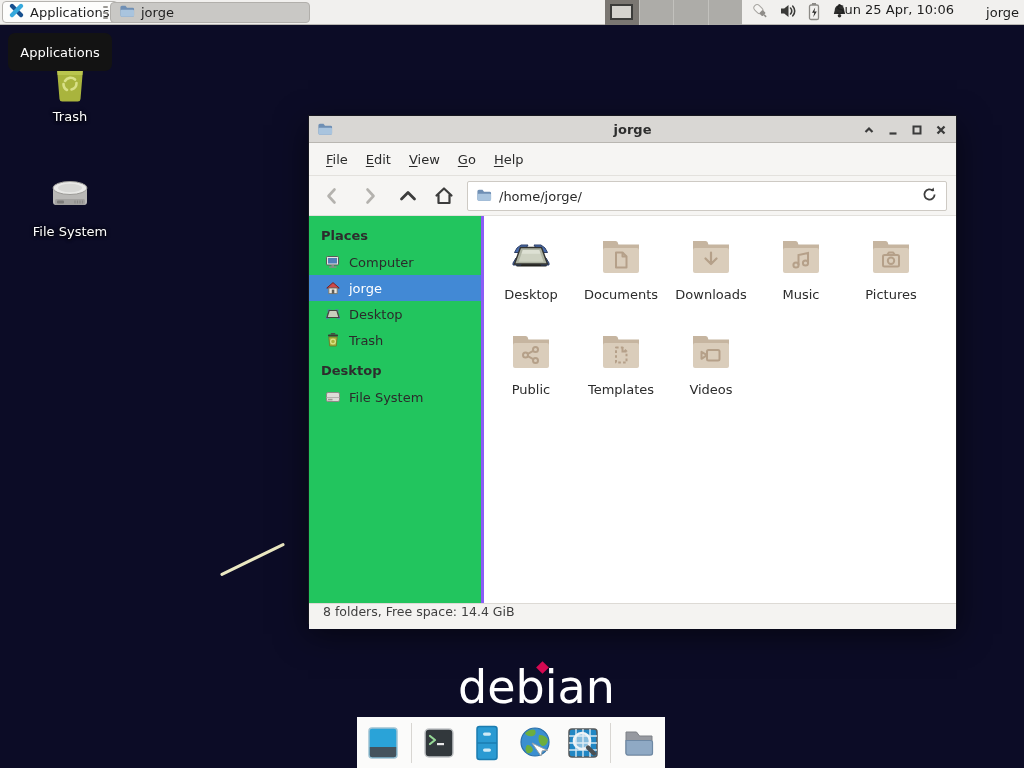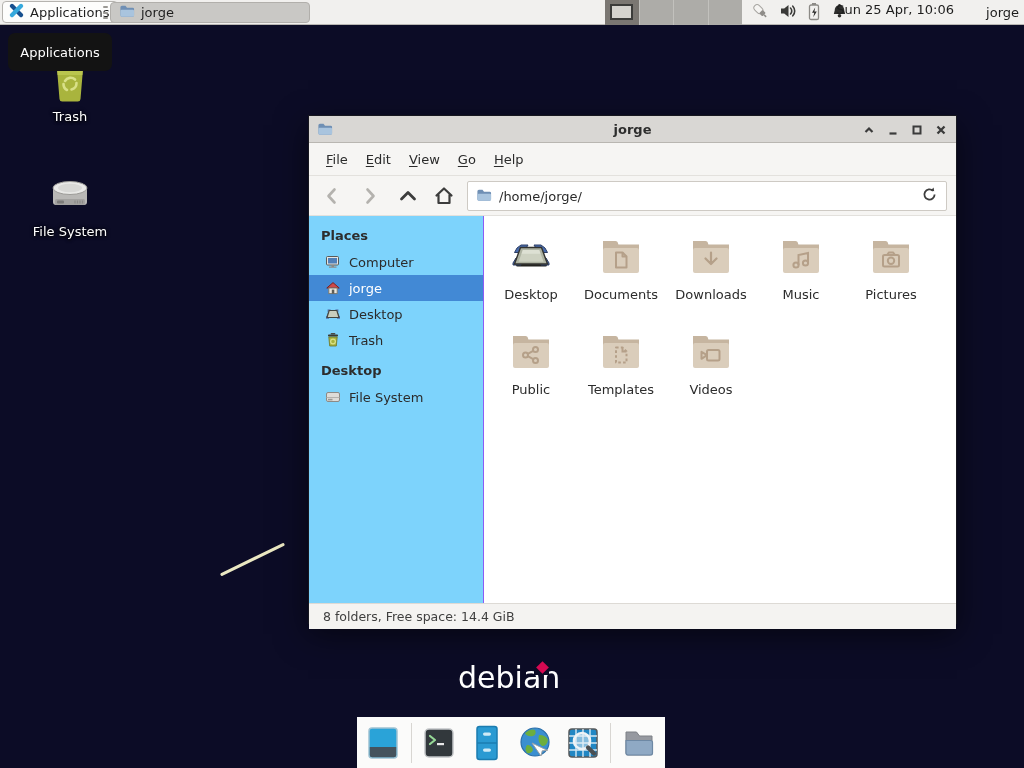--- a/index.html
+++ b/index.html
@@ -56,36 +56,36 @@
   .menubar u{text-decoration:underline;text-underline-offset:2px}
 
   .toolbar{height:40px;background:#f6f5f3;border-bottom:1px solid #e3e1dd;position:relative;display:flex;align-items:center}
   .nav-btn{width:30px;height:30px;display:flex;align-items:center;justify-content:center}
   .nav-btn.b1{margin-left:8px}
   .location{position:absolute;left:158px;top:5px;width:480px;height:30px;background:#fff;
             border:1px solid #cecac4;border-radius:2px;display:flex;align-items:center;padding:0 8px;gap:7px}
   .location .path{flex:1;color:#2b2b2b}
 
   .content{display:flex;height:387px;background:#fff}
-  .sidebar{width:175px;background:#7dd3fc;border-right:1px solid #8b5cf6;padding-top:8px}
+  .sidebar{width:175px;background:#22c55e;border-right:3px solid #8b5cf6;padding-top:8px}
   .sb-header{padding:4px 12px 6px;font-weight:bold;color:#2d2d2d}
   .sb-item{height:26px;display:flex;align-items:center;gap:8px;padding-left:16px;color:#2b2b2b}
   .sb-item.selected{background:#4289d5;color:#fff}
   .sb-gap{height:6px}
 
   .iconview{flex:1;padding:16px 0 0 2px;display:flex;flex-wrap:wrap;align-content:flex-start}
   .fitem{width:90px;height:95px;display:flex;flex-direction:column;align-items:center}
   .fitem .flbl{margin-top:7px;color:#2c2c2c}
 
-  .statusbar{height:26px;background:#f4f3f1;border-top:1px solid #dddad5;display:flex;align-items:center;
+  .statusbar{height:26px;background:#f4f3f1;border-top:1px solid #dddad5;display:flex;
              padding-left:14px;color:#3f3f3f;font-size:12.5px}
 
   
   .brand{position:absolute;left:458px;top:660px;z-index:4}
-  .wordmark{font-family:"DejaVu Sans",sans-serif;font-size:30px;color:#fff;letter-spacing:0}
+  .wordmark{font-family:"DejaVu Sans",sans-serif;font-size:46px;color:#fff;letter-spacing:0}
   .dot-cover{position:absolute;left:76px;top:4px;width:15px;height:11px;background:#0c0c26}
   .red-diamond{position:absolute;left:80px;top:3px;width:9px;height:9px;background:#d70a53;transform:rotate(45deg)}
 
   
   .dock{position:absolute;left:357px;top:717px;width:308px;height:51px;background:#fbfbfa;
         display:flex;align-items:center;padding:0 6px;gap:7px;z-index:5}
   .dock .sep{width:1px;height:40px;background:#d8d6d2}
   .dock .dicon{width:41px;height:41px;display:flex;align-items:center;justify-content:center}
 </style>
 </head>

